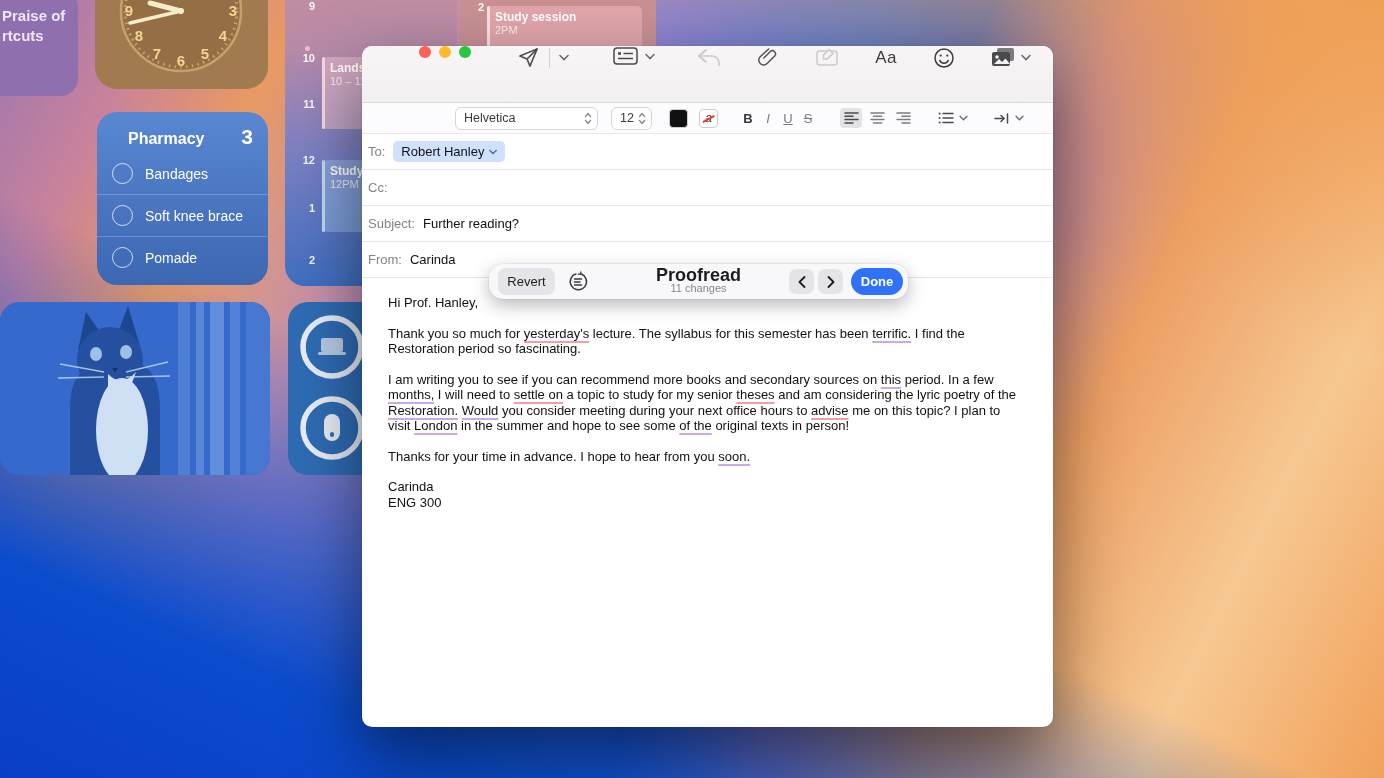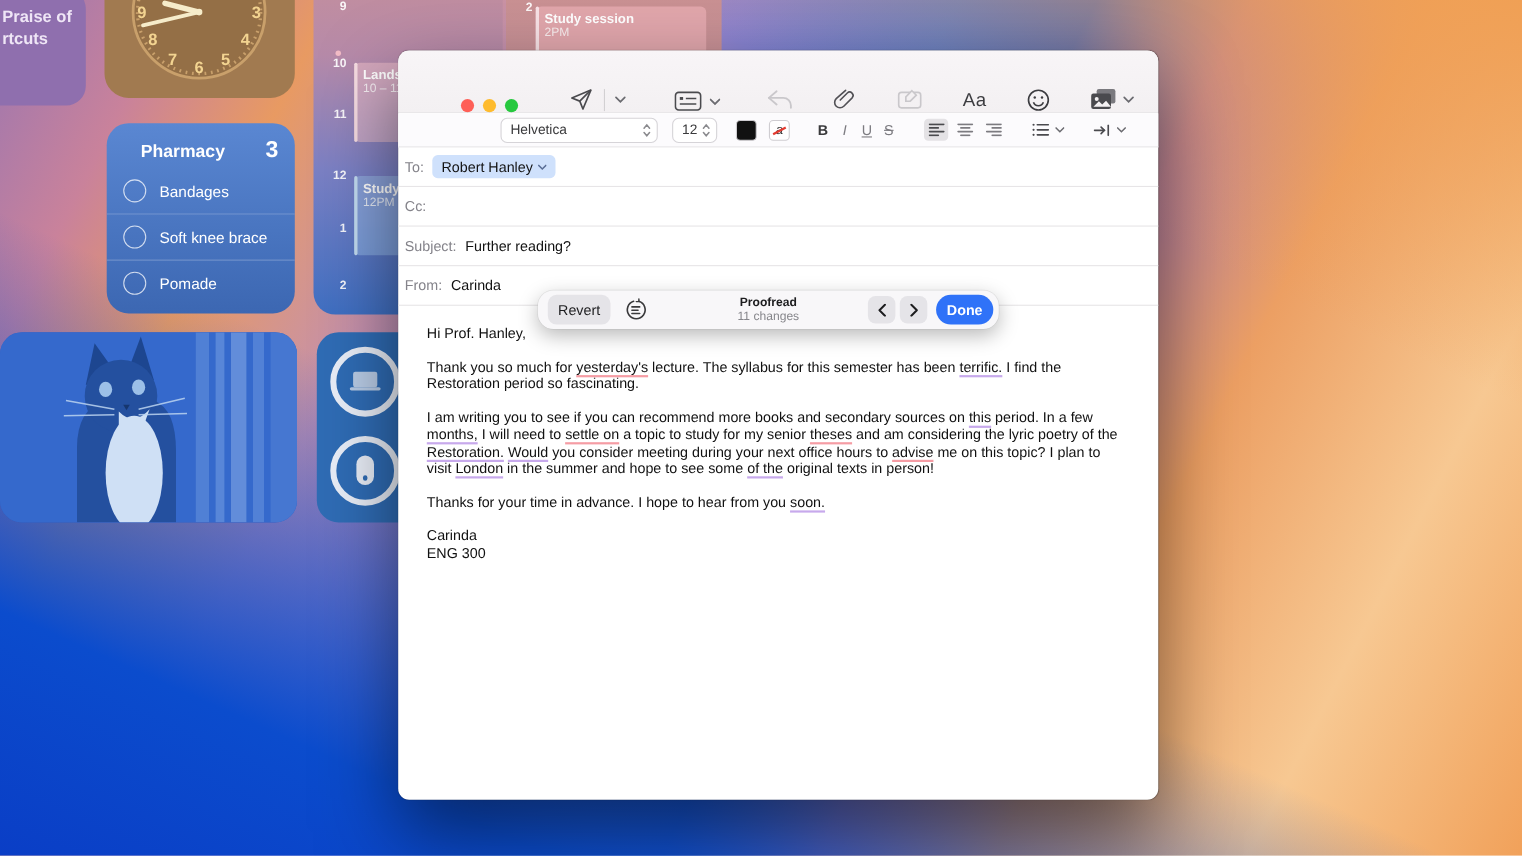--- a/index.html
+++ b/index.html
@@ -36,21 +36,21 @@
   .cal-ev-title{font-size:12px;font-weight:700;color:#fff;}
   .cal-ev-time{font-size:11px;color:rgba(255,255,255,.8);}
   .cal-dot{position:absolute;width:5px;height:5px;border-radius:50%;background:#f3bcc6;}
   .w-cal2{left:460px;top:-40px;width:196px;height:326px;
     background:linear-gradient(180deg,#cb9190 0%,#c28f9d 60%,#a486b4 100%);}
   .w-photo{left:0;top:302px;width:270px;height:173px;background:#2e62c8;}
   .w-battery{left:288px;top:302px;width:160px;height:173px;background:#2f6cb5;}
   
   .mail{position:absolute;left:362px;top:46px;width:691px;height:681px;background:#fff;
     border-radius:10px;box-shadow:0 30px 70px rgba(0,0,0,.5),0 0 1px rgba(0,0,0,.35);z-index:5;}
-  .toolbar{height:56px;display:flex;align-items:flex-end;background:linear-gradient(#f8f5f7,#f3f0f2);
+  .toolbar{height:56px;display:flex;align-items:flex-start;background:linear-gradient(#f8f5f7,#f3f0f2);
     border-radius:10px 10px 0 0;border-bottom:1px solid #dcdadc;padding-left:36px;}
   .lights{display:flex;gap:8px;padding-left:21px;}
   .light{width:12px;height:12px;border-radius:50%;}
   .l-red{background:#fe5f57;}.l-yellow{background:#febb2e;}.l-green{background:#27c83f;}
   .tb-send{display:flex;align-items:center;margin-left:46px;gap:9px;}
   .tb-divider{width:1px;height:20px;background:#d2d0d2;}
   .tb-fields{display:flex;align-items:center;margin-left:44px;gap:7px;}
   .tb-right{display:flex;align-items:center;gap:36px;margin-left:auto;margin-right:22px;}
   .tb-ico{display:flex;align-items:center;justify-content:center;}
   .aa{font-size:17px;color:#3c3c40;letter-spacing:.5px;}
@@ -96,21 +96,21 @@
   .chg-purple{text-decoration-color:var(--purple,#c7a9ec);}
   
   .popover{position:absolute;left:489px;top:264px;width:419px;height:35px;background:#f8f7f9;
     border-radius:14px;z-index:6;display:flex;align-items:center;padding:0 5px;box-sizing:border-box;
     box-shadow:0 6px 18px rgba(0,0,0,.28),0 0 0 .5px rgba(0,0,0,.08);}
   .pop-btn{background:#e5e4e8;border-radius:8px;height:27px;display:flex;align-items:center;
     justify-content:center;font-size:13px;color:#1d1d1f;}
   .btn-revert{width:57px;margin-left:4px;}
   .pop-ico{margin-left:12px;display:flex;}
   .pop-center{position:absolute;left:0;right:0;text-align:center;pointer-events:none;}
-  .pop-title{font-size:11px;font-weight:700;color:#1d1d1f;line-height:13px;}
+  .pop-title{font-size:18px;font-weight:700;color:#1d1d1f;line-height:13px;}
   .pop-sub{font-size:11px;color:#86868b;line-height:12px;}
   .nav-btn{width:25px;height:25px;border-radius:7px;margin-left:4px;}
   .nav-first{margin-left:auto;}
   .btn-done{width:52px;height:27px;border-radius:13.5px;background:var(--accent,#2f72f8);
     color:#fff;font-weight:600;margin-left:8px;display:flex;align-items:center;justify-content:center;
     font-size:13px;}
 </style>
 </head>
 <body>
 

